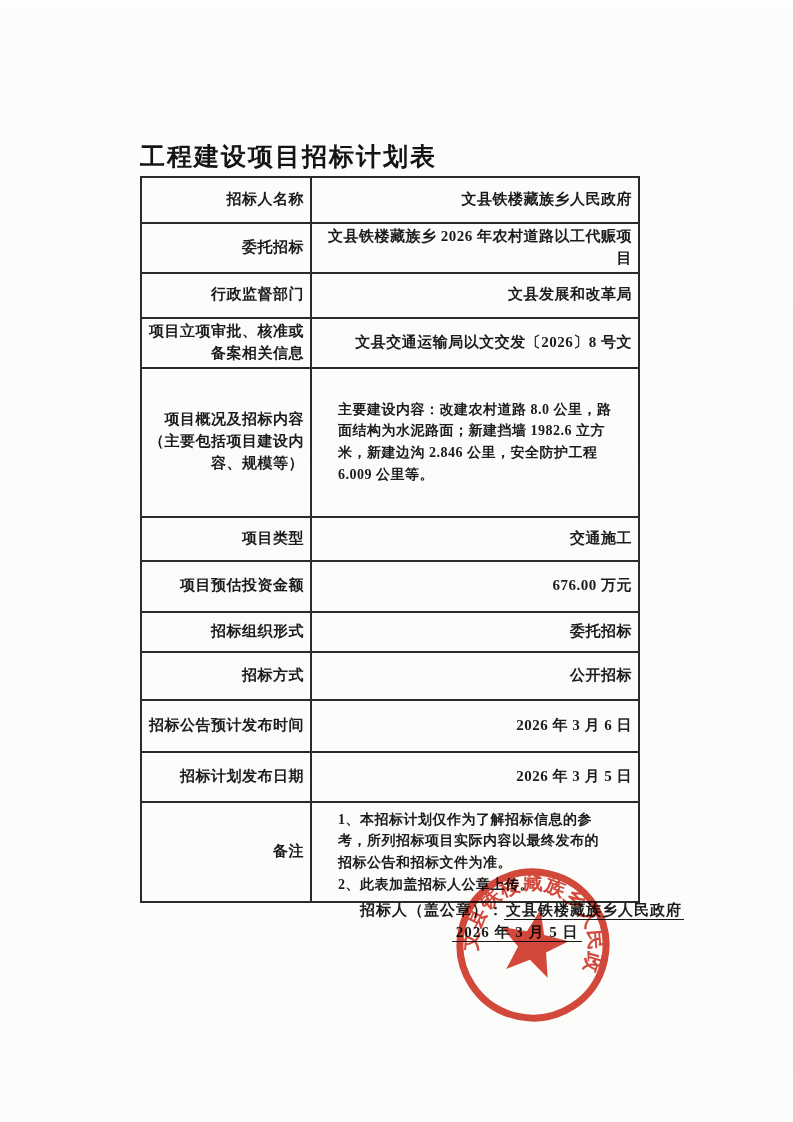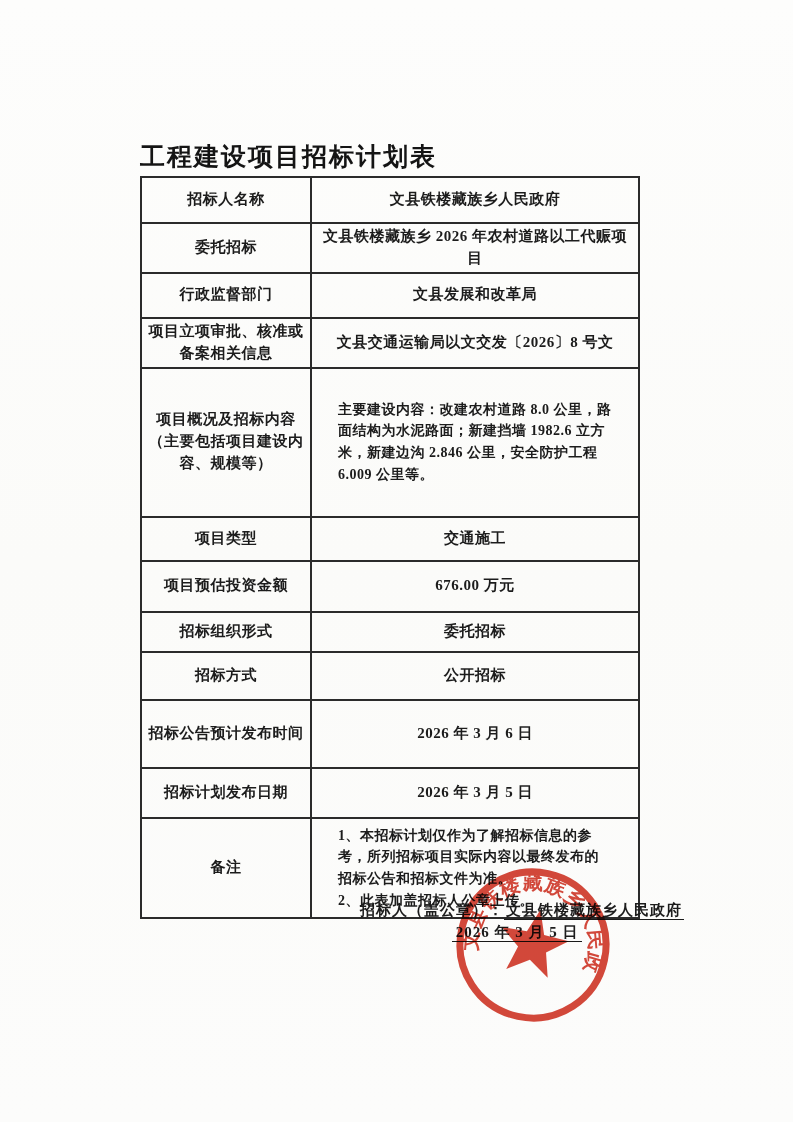--- a/index.html
+++ b/index.html
@@ -22,38 +22,38 @@
     color:#141414;
   }
   table.plan {
     position:absolute; left:140px; top:176px; width:498px;
     border-collapse:collapse;
     table-layout:fixed;
   }
   table.plan td {
     border:2px solid #2b2b2b;
     font-size:15px; font-weight:bold;
-    text-align:center; vertical-align:middle;
+    text-align:right; vertical-align:middle;
     padding:2px 6px;
     letter-spacing:0.5px;
     line-height:1.45;
     color:#1c1c1c;
   }
   td.lbl { width:170px; }
   td.val { width:328px; }
   td.val.left {
     text-align:left;
     padding:6px 26px;
     font-size:14px;
     line-height:1.55;
     white-space:pre-line;
   }
   tr.r1{height:46px} tr.r2{height:45px} tr.r3{height:45px} tr.r4{height:50px}
   tr.r5{height:149px} tr.r6{height:44px} tr.r7{height:51px} tr.r8{height:40px}
-  tr.r9{height:48px} tr.r10{height:68px} tr.r11{height:50px} tr.r12{height:98px}
+  tr.r9{height:48px} tr.r10{height:52px} tr.r11{height:50px} tr.r12{height:98px}
   .signer-line {
     position:absolute; left:360px; top:901px;
     font-size:15px; font-weight:bold; letter-spacing:1px;
     white-space:nowrap;
   }
   .uline {
     border-bottom:1.5px solid #1a1a1a;
     padding:0 2px 1px 2px;
   }
   .sign-date {

